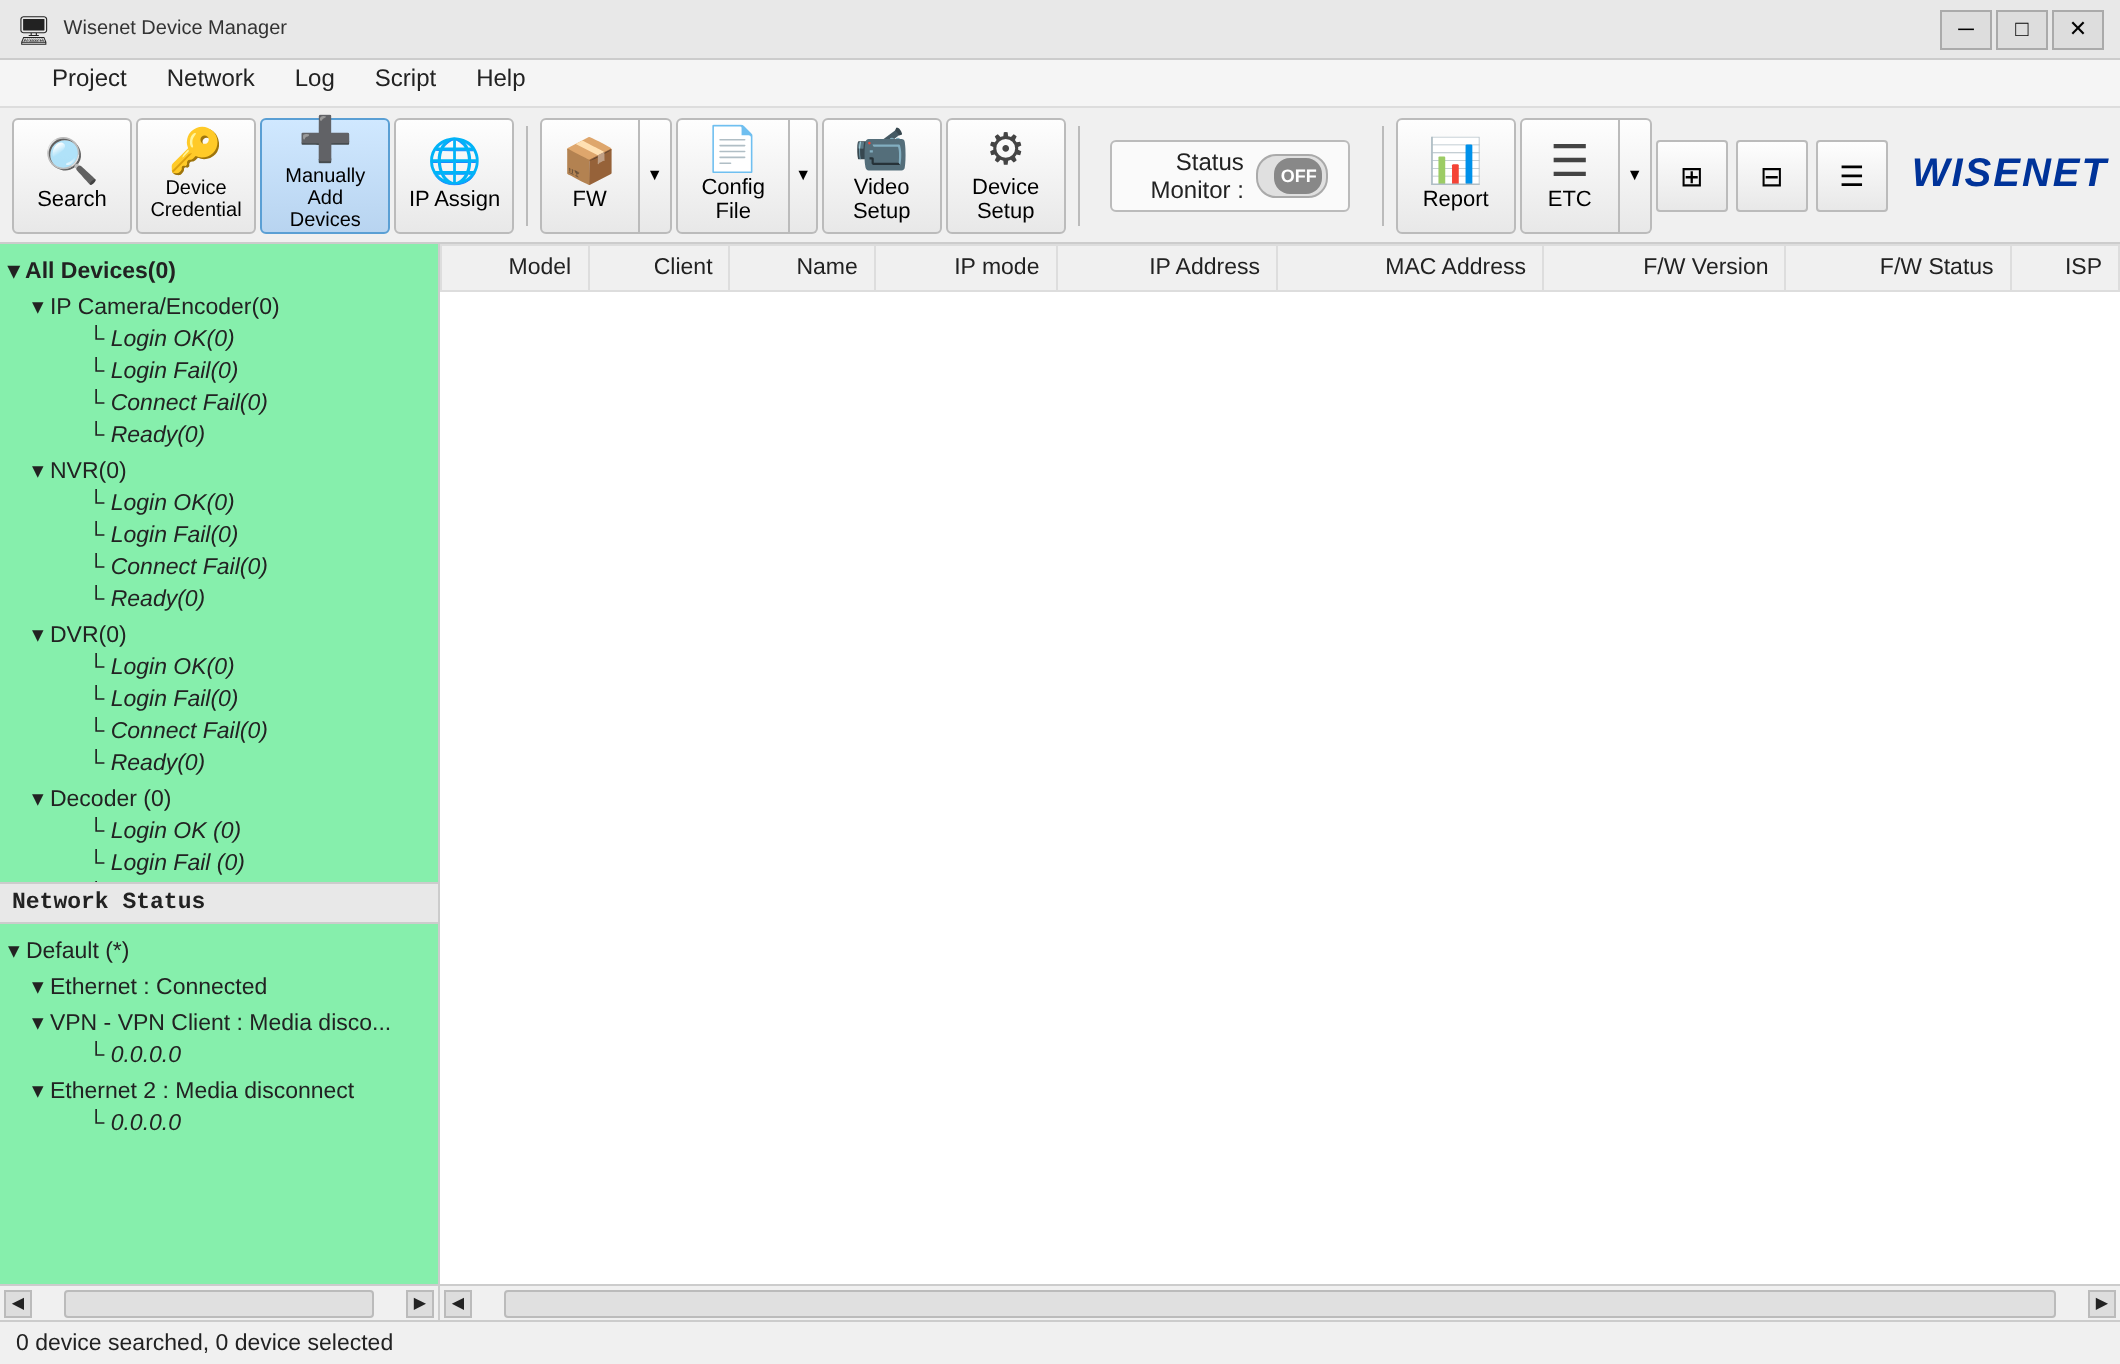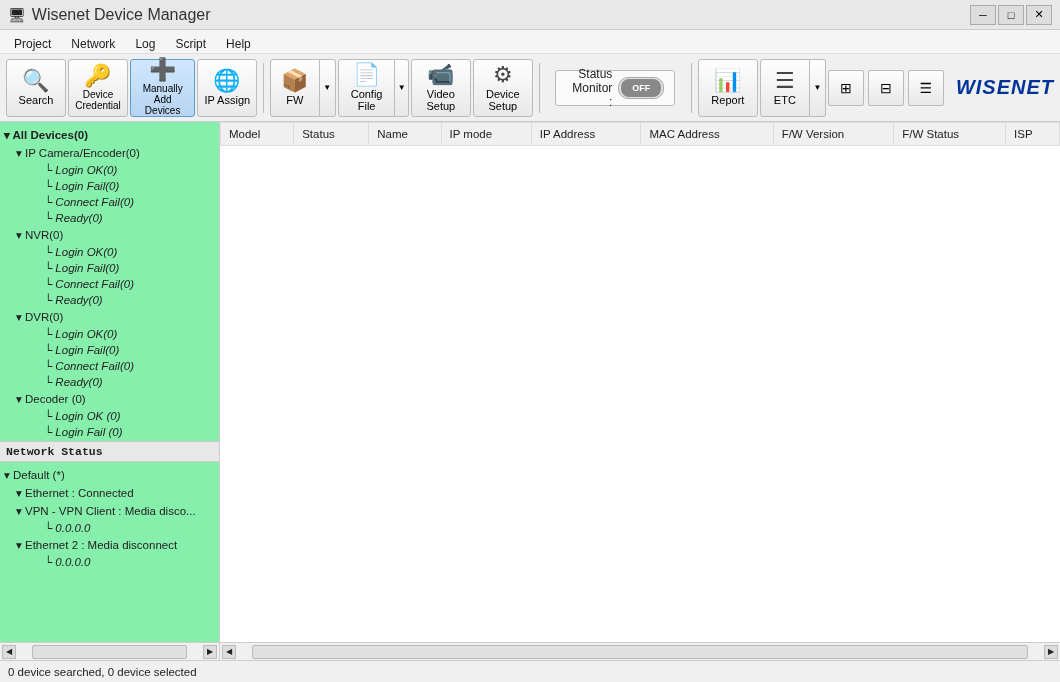--- a/index.html
+++ b/index.html
@@ -8,35 +8,35 @@
     
     .title-bar {
       background: #e8e8e8;
       border-bottom: 1px solid #ccc;
       height: 30px;
       display: flex;
       align-items: center;
       padding: 0 8px;
       user-select: none;
     }
-    .title-bar-text { flex: 1; font-size: 16px; color: #333; }
+    .title-bar-text { flex: 1; font-size: 10px; color: #333; }
     .title-bar-controls { display: flex; gap: 2px; }
     .title-bar-btn {
       width: 26px; height: 20px; border: 1px solid #aaa; background: #ddd;
       cursor: pointer; font-size: 11px; display: flex; align-items: center; justify-content: center;
     }
 
     
     .menu-bar {
       background: #f5f5f5;
       border-bottom: 1px solid #ddd;
       height: 24px;
       display: flex;
-      align-items: flex-end;
-      padding: 0 4px;
+      align-items: flex-start;
+      padding: 0 16px;
     }
     .menu-item {
       padding: 2px 10px;
       cursor: pointer;
       font-size: 12px;
       border-radius: 2px;
     }
 
     
     .toolbar {
@@ -86,21 +86,21 @@
       border-radius: 10px;
       width: 52px;
       height: 22px;
       display: flex;
       align-items: center;
       padding: 2px;
       cursor: pointer;
       position: relative;
     }
     .toggle-knob {
-      width: 40px; height: 18px;
+      width: 24px; height: 18px;
       background: #888;
       border-radius: 8px;
       margin-left: auto;
       display: flex;
       align-items: center;
       justify-content: center;
       font-size: 9px;
       color: white;
       font-weight: bold;
     }
@@ -215,21 +215,21 @@
       border-radius: 2px;
       margin-left: 4px;
     }
 
     .table-container { flex: 1; overflow: auto; }
     table { width: 100%; border-collapse: collapse; font-size: 11.5px; }
     thead th {
       background: #f0f0f0;
       border: 1px solid #ddd;
       padding: 5px 8px;
-      text-align: left;
+      text-align: right;
       font-weight: normal;
       white-space: nowrap;
       position: sticky;
       top: 12px;
     }
 
     
     .bottom-scroll {
       height: 18px;
       border-top: 1px solid #ccc;
@@ -485,21 +485,21 @@
       <div class="scroll-arrow">▶</div>
     </div>
   </div>
 
   <div class="right-panel">
     <div class="table-container">
       <table>
         <thead>
           <tr>
             <th>Model</th>
-            <th>Status</th>
+            <th>Client</th>
             <th>Name</th>
             <th>IP mode</th>
             <th>IP Address</th>
             <th>MAC Address</th>
             <th>F/W Version</th>
             <th>F/W Status</th>
             <th>ISP</th>
           </tr>
         </thead>
         <tbody>

